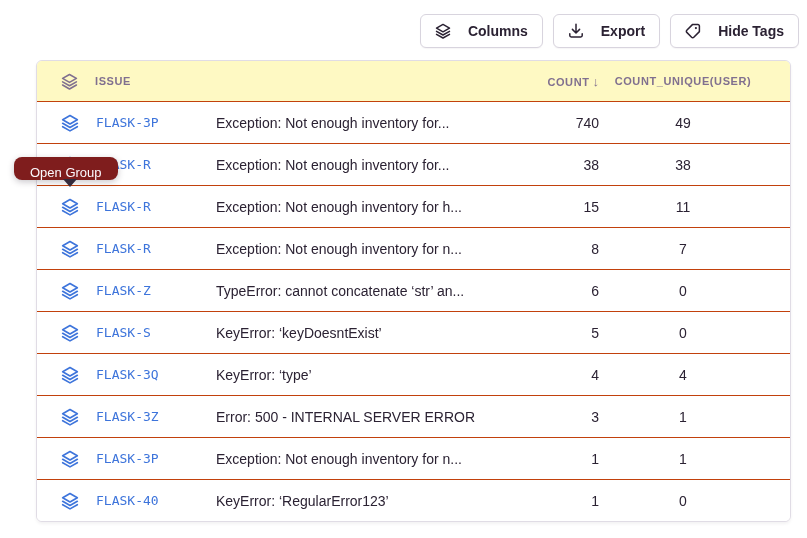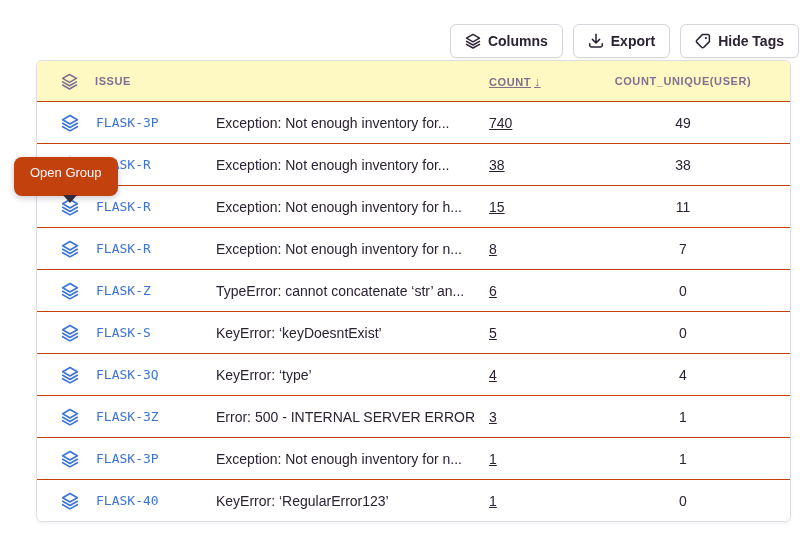--- a/index.html
+++ b/index.html
@@ -16,33 +16,32 @@
   .toolbar {
     position: absolute;
     top: 14px;
     right: 8px;
     display: flex;
     gap: 10px;
   }
   .btn {
     display: flex;
     align-items: center;
-    gap: 7px;
+    gap: 17px;
     height: 34px;
     padding: 0 14px;
     background: #fff;
     border: 1px solid #D8D4DE;
     border-radius: 6px;
     font-family: "Liberation Sans", sans-serif;
     font-size: 14px;
     font-weight: 700;
     color: #2B2233;
     cursor: pointer;
     box-shadow: 0 1px 1px rgba(43,34,51,0.04);
-    margin-top: 10px;
   }
   .btn .icon { width: 16px; height: 16px; color: #2B2233; }
 
   
   .table {
     position: absolute;
     left: 36px;
     top: 60px;
     width: 755px;
     background: #fff;
@@ -86,34 +85,34 @@
     color: #3D74DB;
     text-decoration: none;
     cursor: pointer;
   }
   .cell-title {
     font-size: 14px;
     color: #2B2233;
     white-space: nowrap;
     overflow: hidden;
   }
-  .cell-num { text-align: left; font-size: 14px; color: #2B2233; text-decoration: underline; }
+  .cell-num { text-align: right; font-size: 14px; color: #2B2233; }
   .cell-num-last { text-align: center; padding-right: 23px; font-size: 14px; color: #2B2233; }
   .thead .cell-num, .thead .cell-num-last { font-size: 11px; color: #80708F; cursor: pointer; }
   .sort-arrow { font-size: 13px; font-weight: 400; letter-spacing: 0; margin-left: 3px; }
 
   
   .tooltip {
     position: absolute;
     left: 14px;
     top: 157px;
-    height: 39px;
+    height: 23px;
     padding: 0 16px;
     line-height: 31px;
-    background: #c2410c;
+    background: #7f1d1d;
     color: #FCFAFF;
     font-size: 13px;
     border-radius: 8px;
     white-space: nowrap;
     z-index: 10;
     box-shadow: 0 2px 6px rgba(43,34,51,0.25);
   }
   .tooltip::after {
     content: "";
     position: absolute;

